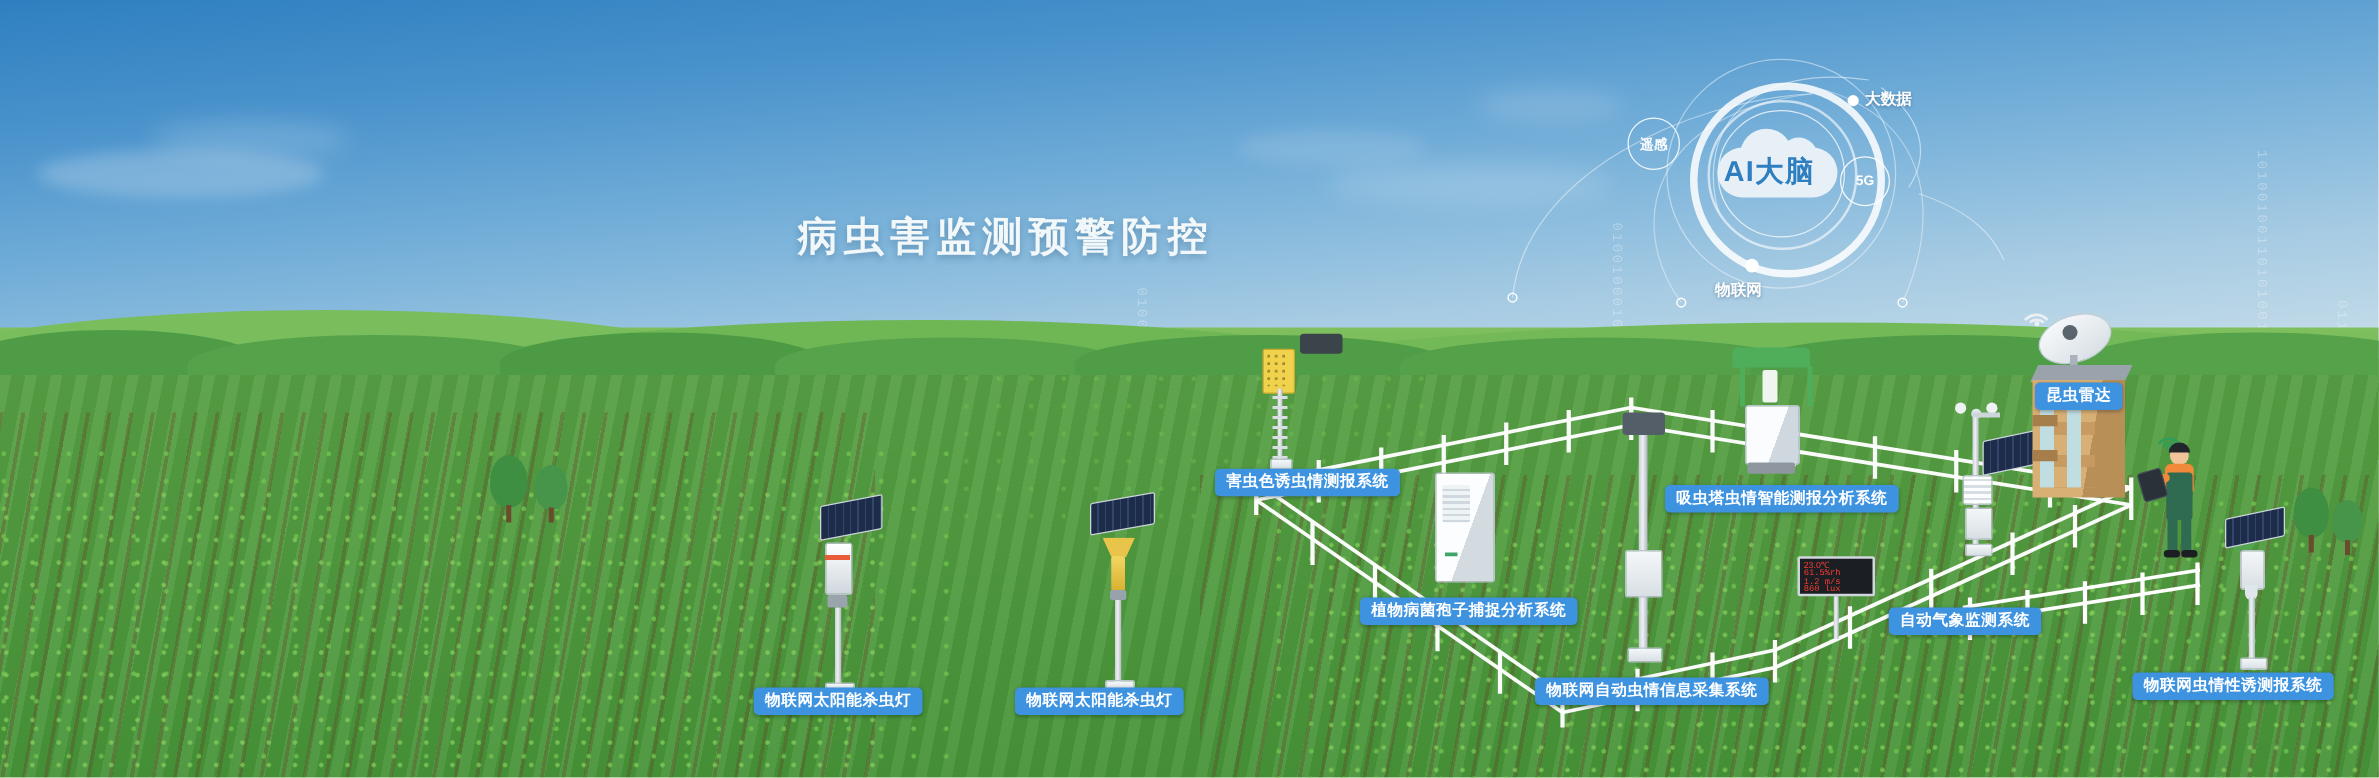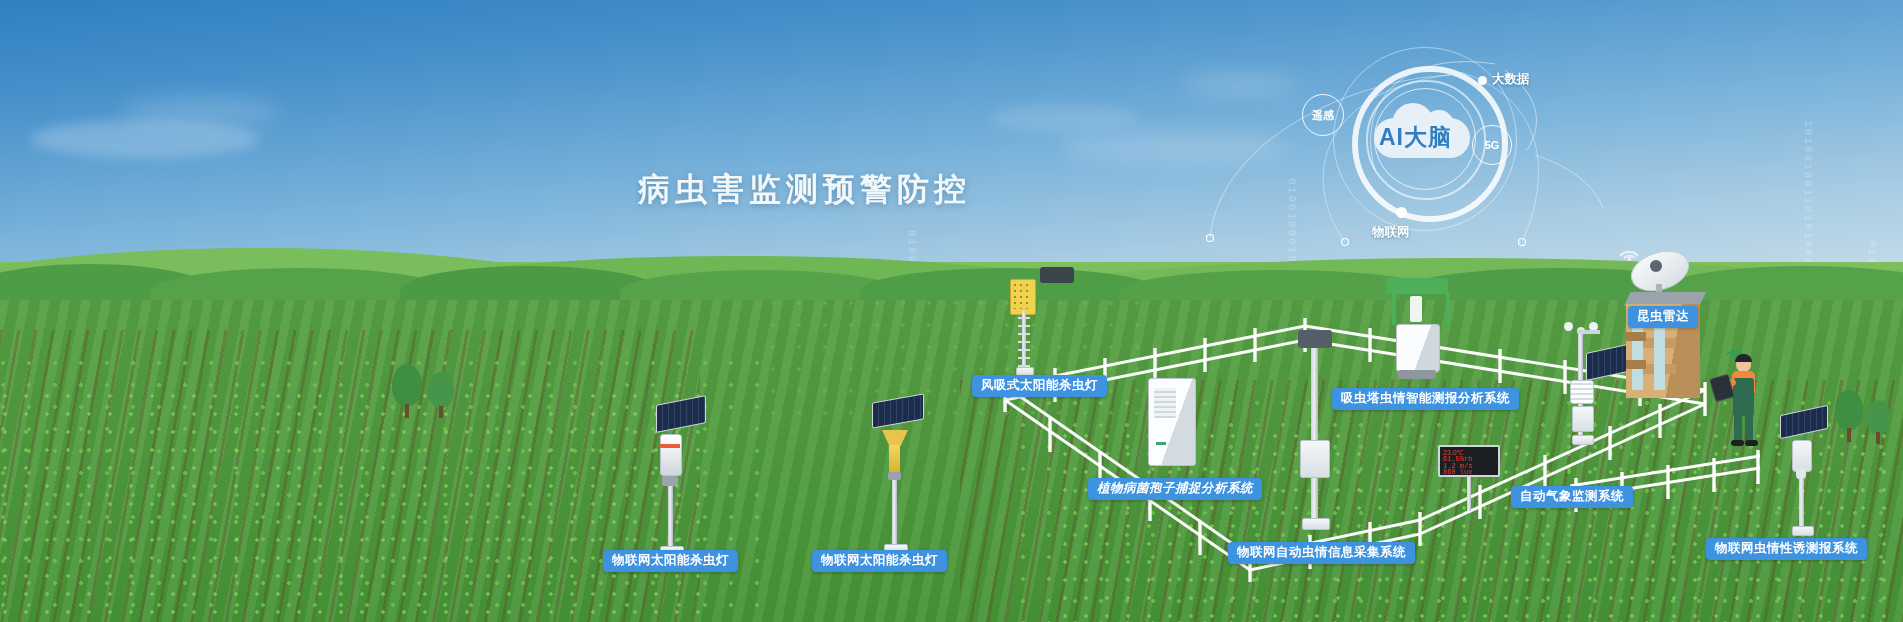--- a/index.html
+++ b/index.html
@@ -255,30 +255,30 @@
   <div class="dev" style="left:1000px;top:265px;width:90px;height:110px;">
     <div class="dark" style="left:40px;top:2px;width:34px;height:16px;background:#3b434b;border-radius:3px;"></div>
     <div style="position:absolute;left:10px;top:14px;width:24px;height:34px;background:#f0d24c;border:1px solid #c9a92c;border-radius:2px;"></div>
     <div style="position:absolute;left:13px;top:18px;width:18px;height:26px;
       background-image:radial-gradient(circle at 2px 2px,#6a5a1a 1px,rgba(0,0,0,0) 1.4px);background-size:6px 6px;opacity:.6;"></div>
     <div class="pole" style="left:22px;top:46px;width:4px;height:58px;"></div>
     <div style="position:absolute;left:18px;top:48px;width:12px;height:54px;
       background:repeating-linear-gradient(0deg,#d8dee3 0 2px,rgba(0,0,0,0) 2px 8px);"></div>
     <div class="box" style="left:16px;top:102px;width:16px;height:7px;"></div>
   </div>
-  <div class="lbl" style="left:972px;top:375px;">风吸式太阳能杀虫灯</div>
+  <div class="lbl" style="left:972px;top:375px;">害虫色诱虫情测报系统</div>
 
   <div class="dev" style="left:1148px;top:378px;width:60px;height:96px;">
     <div class="box" style="left:0;top:0;width:46px;height:86px;border-radius:3px;
          background:linear-gradient(110deg,#fbfdfe 0 56%,#d3dbe1 56% 100%);"></div>
     <div style="position:absolute;left:6px;top:10px;width:22px;height:30px;
          background:repeating-linear-gradient(0deg,#cfd8de 0 2px,#eef3f6 2px 5px);border-radius:2px;"></div>
     <div style="position:absolute;left:8px;top:64px;width:10px;height:3px;background:#3fa66b;"></div>
   </div>
-  <div class="lbl" style="left:1088px;top:478px;font-style:italic;">植物病菌孢子捕捉分析系统</div>
+  <div class="lbl" style="left:1088px;top:478px;">植物病菌孢子捕捉分析系统</div>
 
   <div class="dev" style="left:1382px;top:278px;width:80px;height:110px;">
     <div style="position:absolute;left:4px;top:0;width:62px;height:16px;background:#4fae5a;border-radius:4px 4px 0 0;"></div>
     <div style="position:absolute;left:10px;top:15px;width:50px;height:32px;
          border-left:4px solid #4fae5a;border-right:4px solid #4fae5a;"></div>
     <div style="position:absolute;left:28px;top:18px;width:12px;height:26px;background:#eef6ef;border-radius:2px;"></div>
     <div class="box" style="left:14px;top:46px;width:42px;height:46px;border-radius:3px;
          background:linear-gradient(110deg,#fafcfd 0 58%,#cfd8de 58% 100%);"></div>
     <div class="dark" style="left:16px;top:92px;width:38px;height:9px;background:#8e979f;"></div>
   </div>

